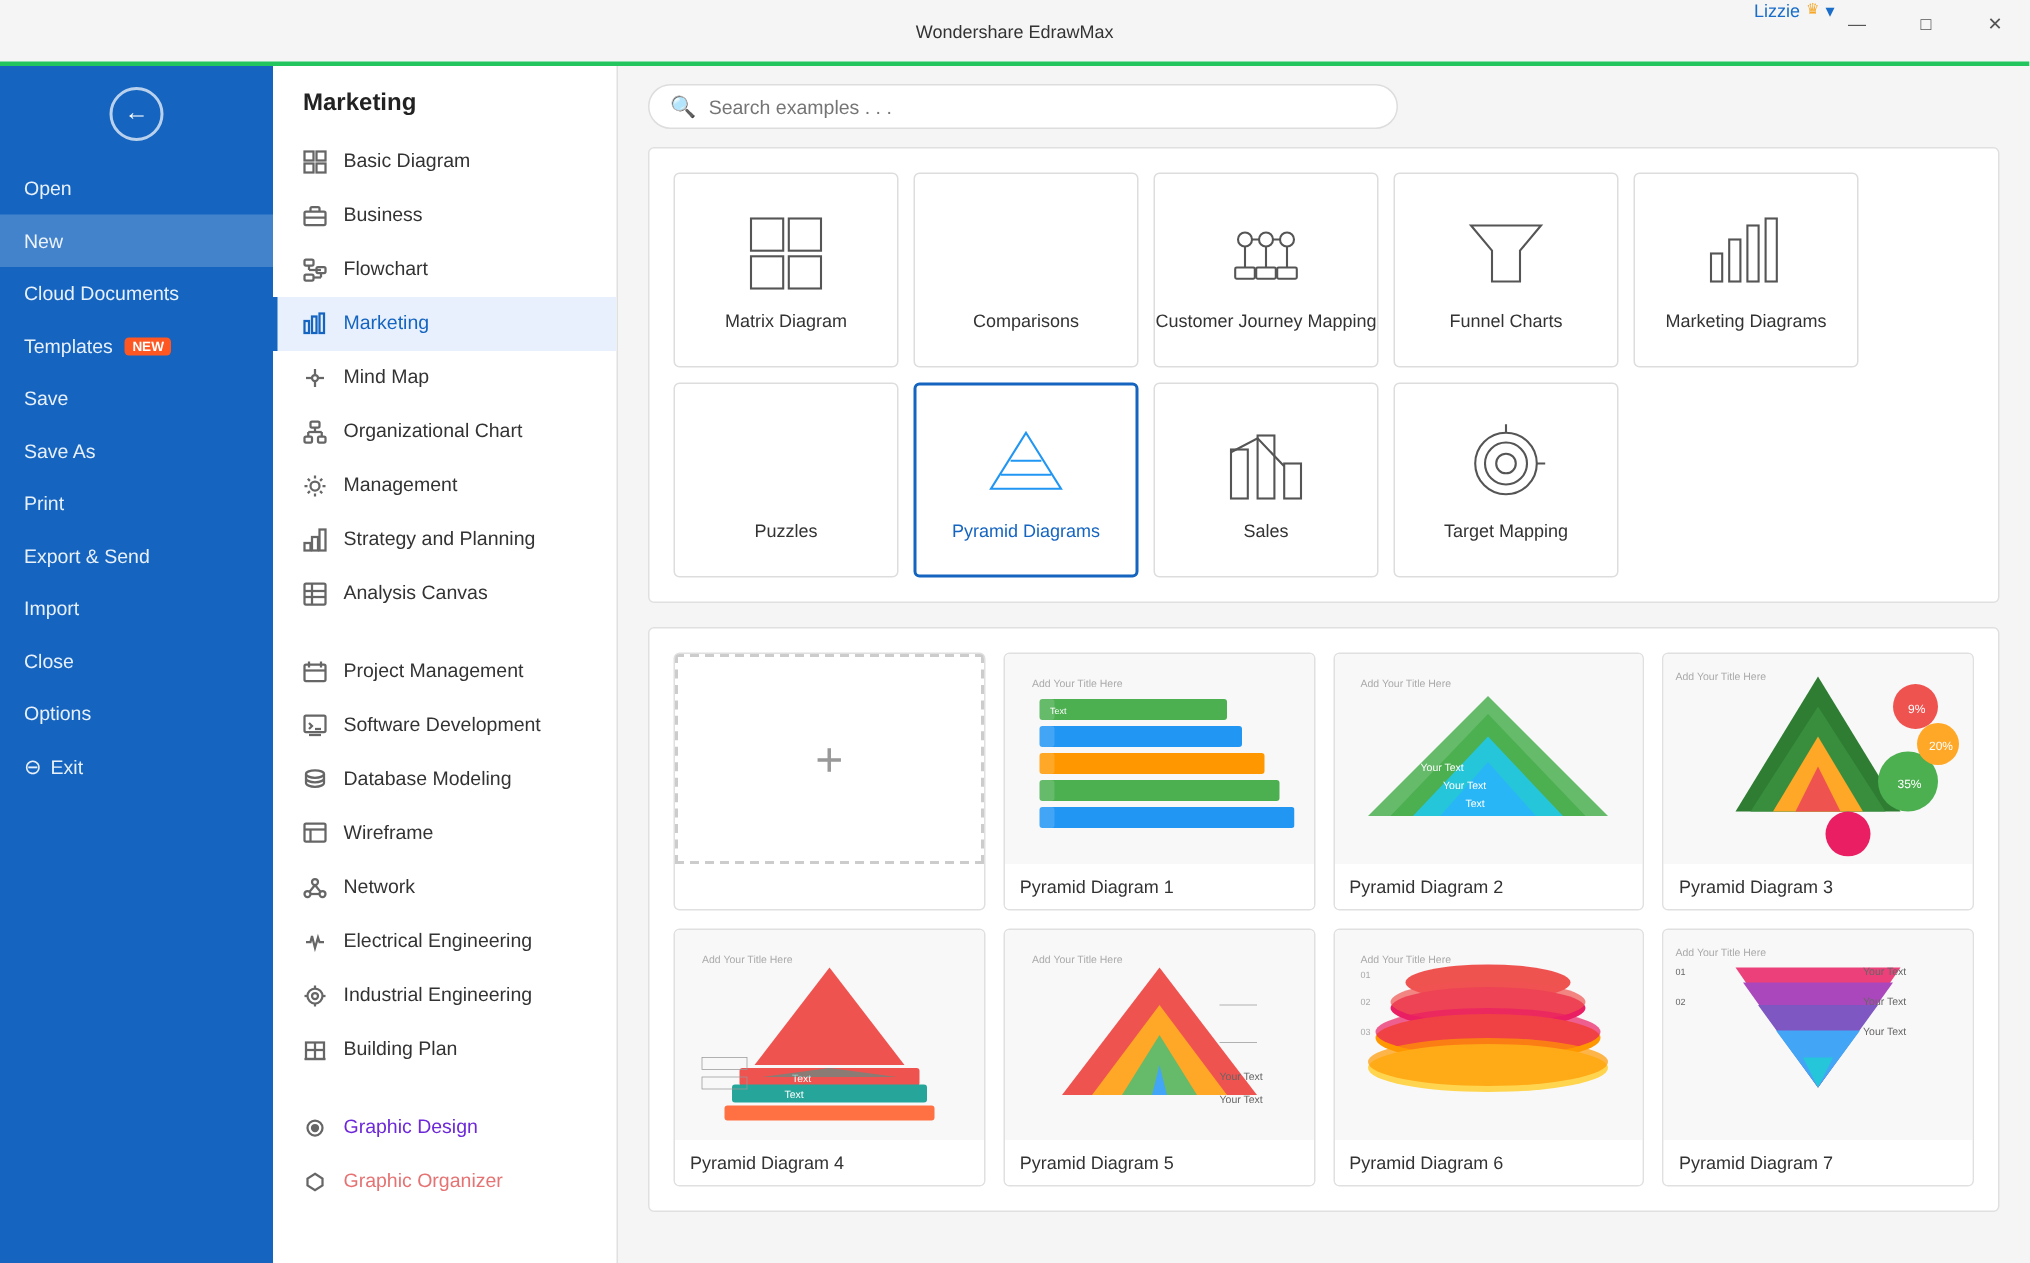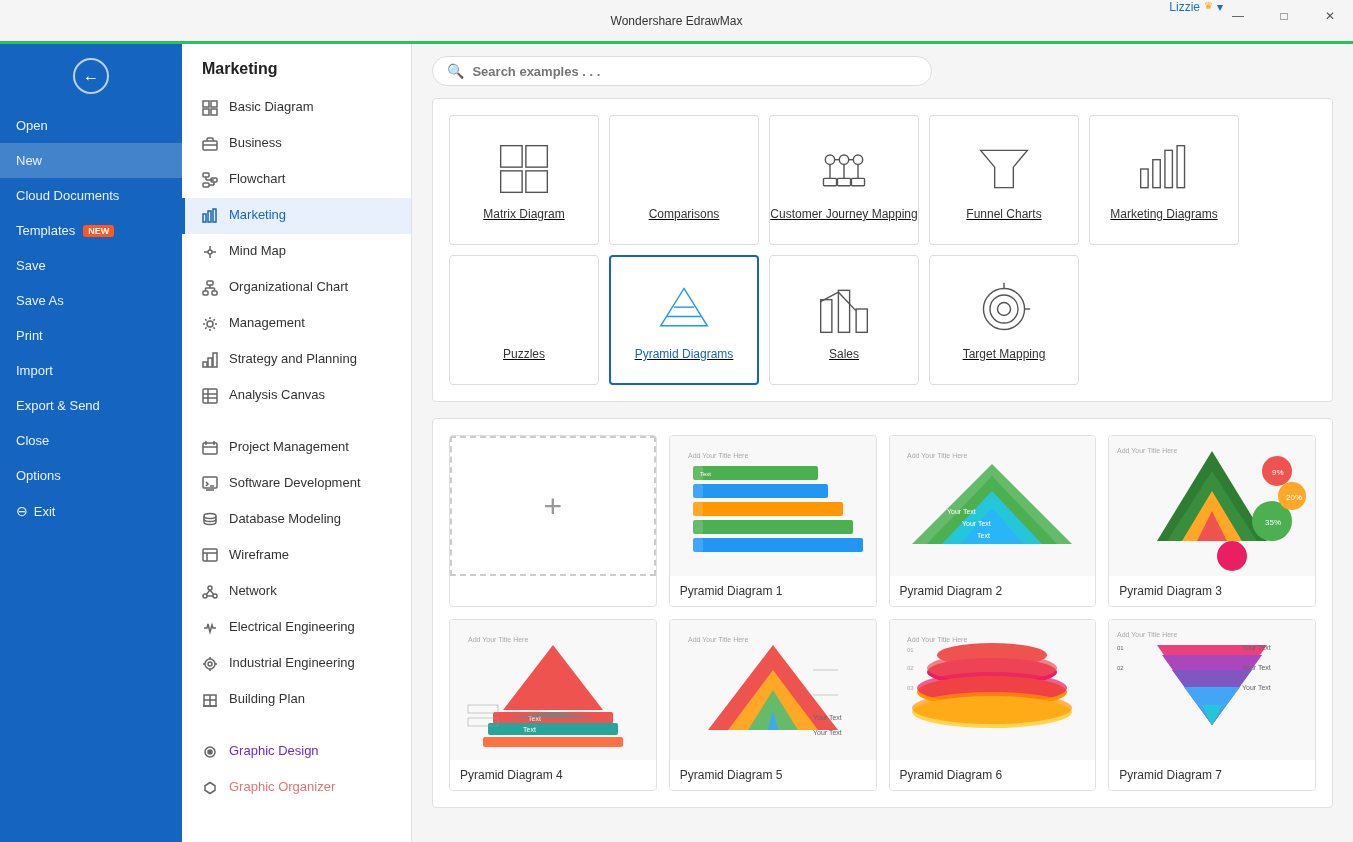--- a/index.html
+++ b/index.html
@@ -170,21 +170,20 @@
       gap: 8px;
       max-width: 500px;
     }
     .search-input-wrap input {
       border: none;
       outline: none;
       font-size: 13px;
       color: #666;
       width: 100%;
       background: transparent;
-      font-weight: bold;
     }
 
     
     .template-grid-area {
       flex: 1;
       overflow-y: auto;
       padding: 0 20px 20px;
     }
 
     
@@ -205,21 +204,20 @@
       height: 130px;
       border: 1px solid #ddd;
       border-radius: 4px;
       display: flex;
       flex-direction: column;
       align-items: center;
       justify-content: center;
       gap: 8px;
       cursor: pointer;
       background: white;
-      text-decoration: underline;
     }
     .category-tile.active { border: 2px solid #1565c0; background: white; }
     .category-tile-icon {
       width: 60px;
       height: 60px;
       display: flex;
       align-items: center;
       justify-content: center;
     }
     .category-tile-label {
@@ -323,24 +321,24 @@
     <div class="sidebar-item">
       <span>Save</span>
     </div>
     <div class="sidebar-item">
       <span>Save As</span>
     </div>
     <div class="sidebar-item">
       <span>Print</span>
     </div>
     <div class="sidebar-item">
+      <span>Export &amp; Send</span>
+    </div>
+    <div class="sidebar-item">
       <span>Import</span>
-    </div>
-    <div class="sidebar-item">
-      <span>Export &amp; Send</span>
     </div>
     <div class="sidebar-item">
       <span>Close</span>
     </div>
     <div class="sidebar-item">
       <span>Options</span>
     </div>
     <div class="sidebar-item" style="display:flex;align-items:center;gap:6px;">
       <span style="font-size:14px;">⊖</span>
       <span>Exit</span>

